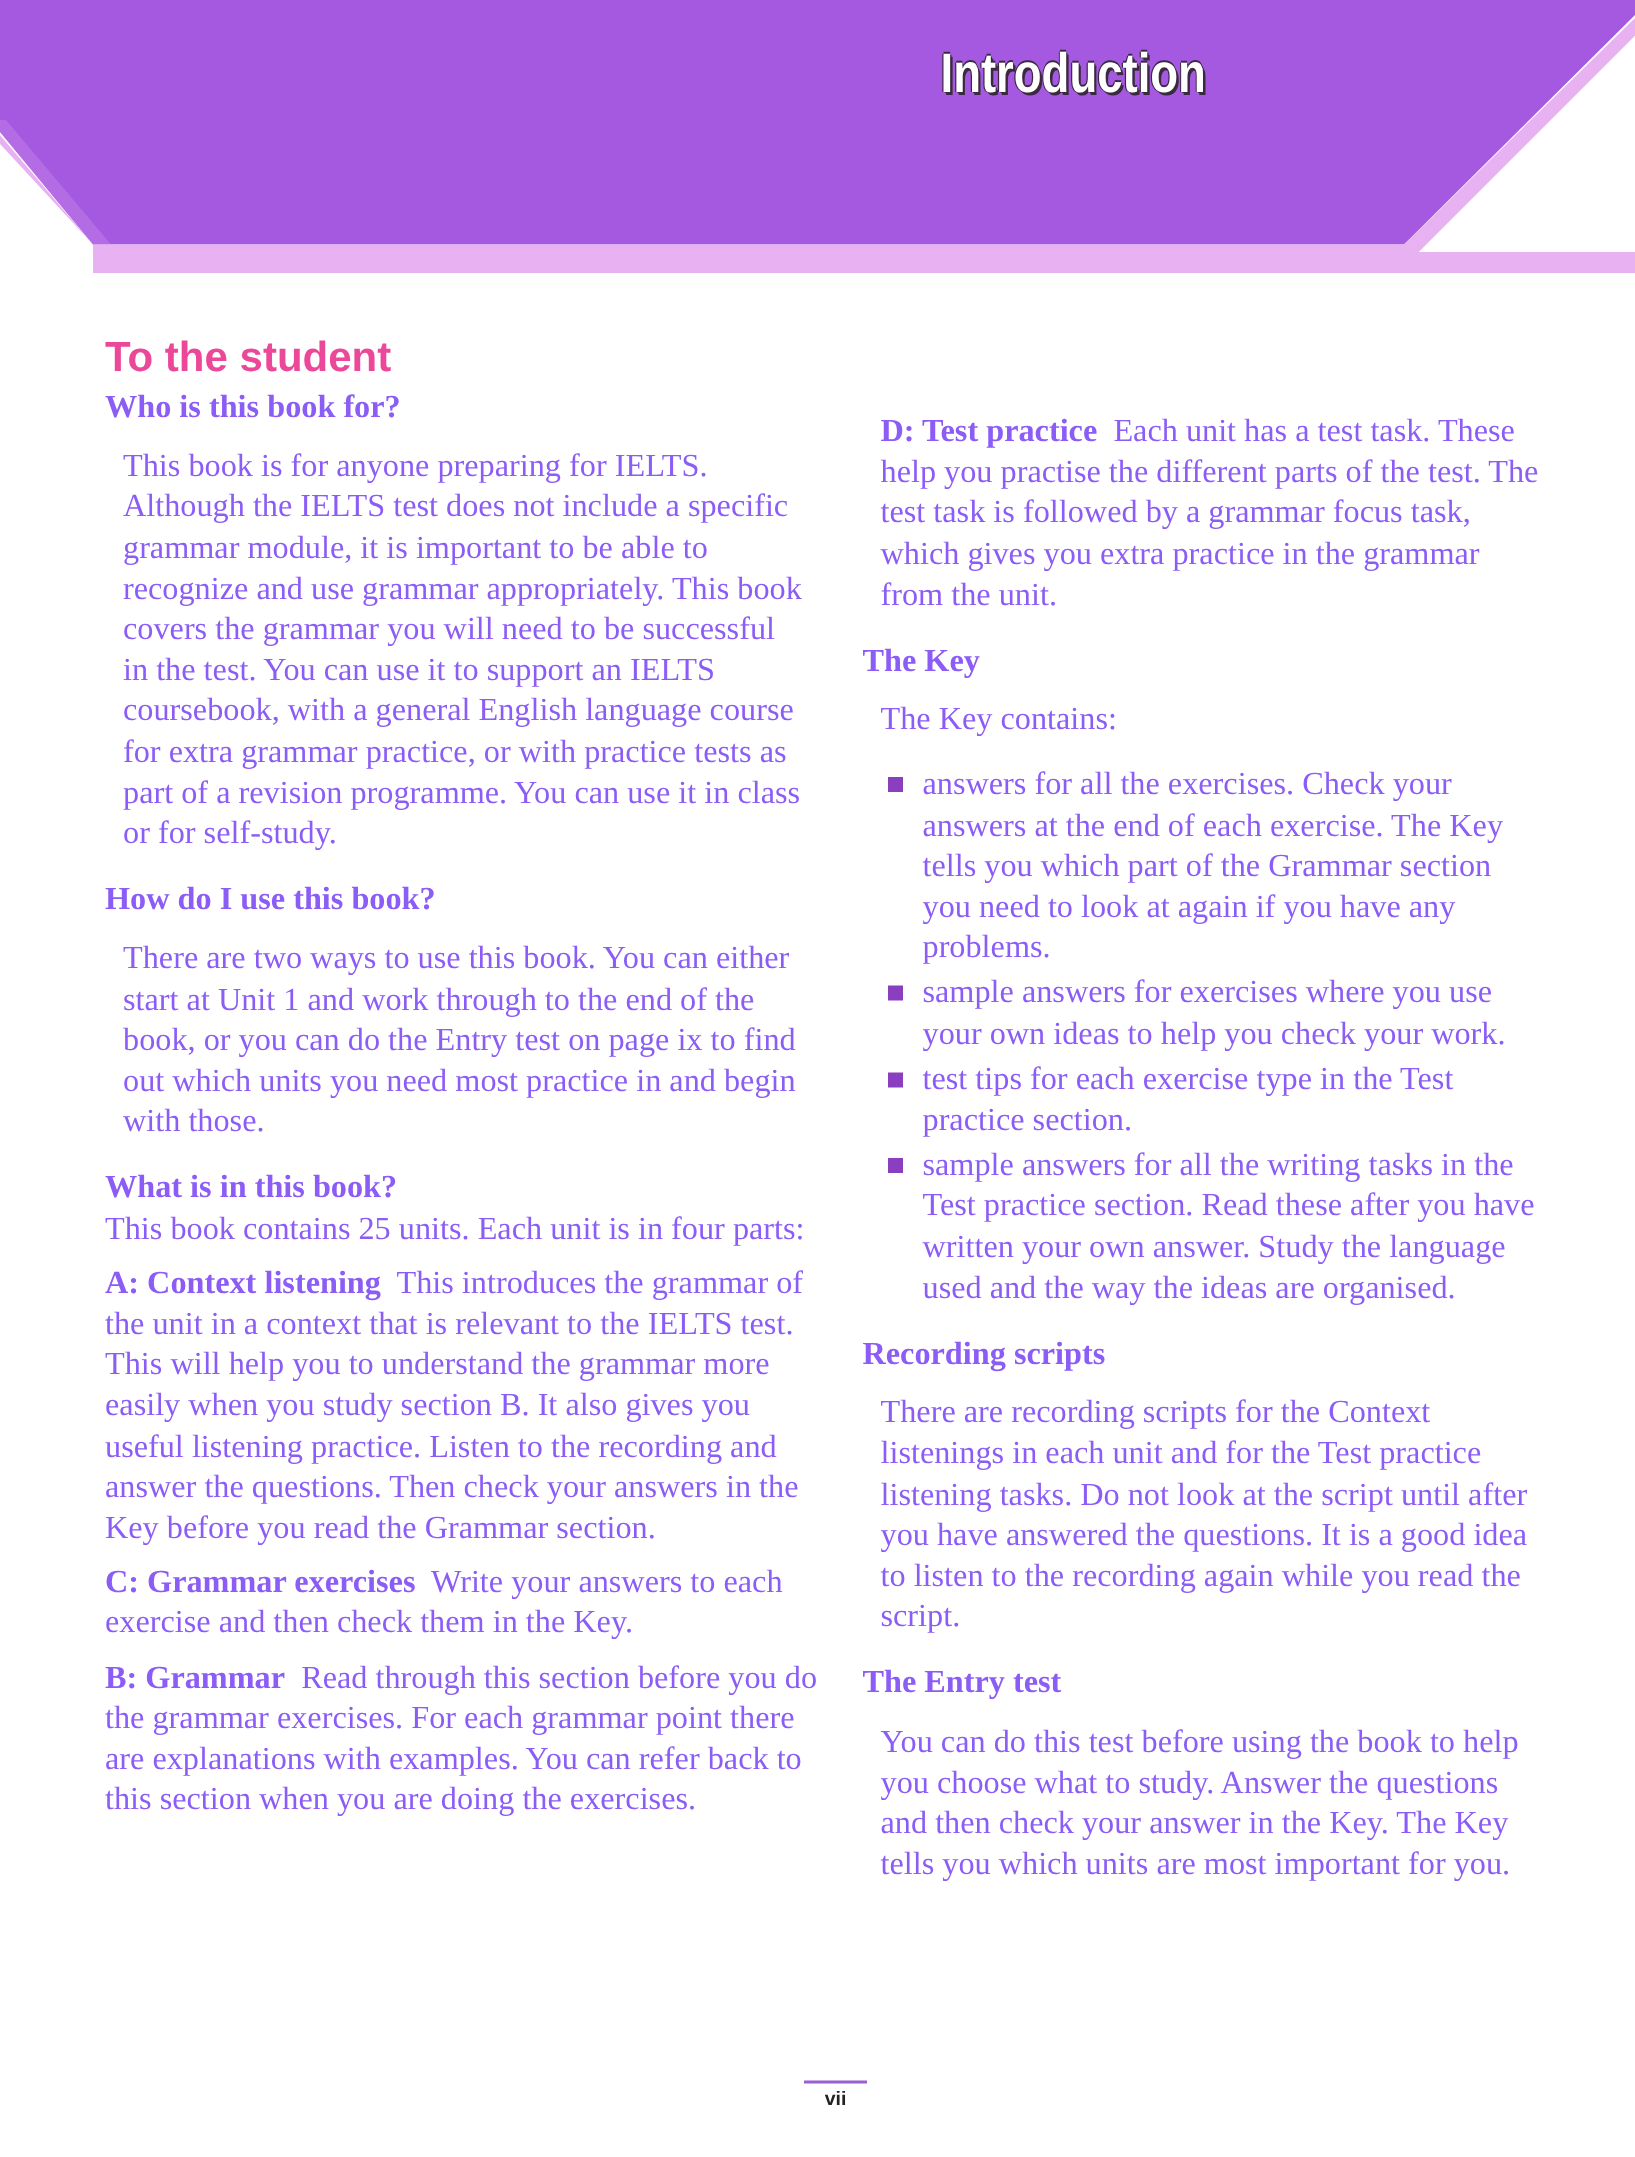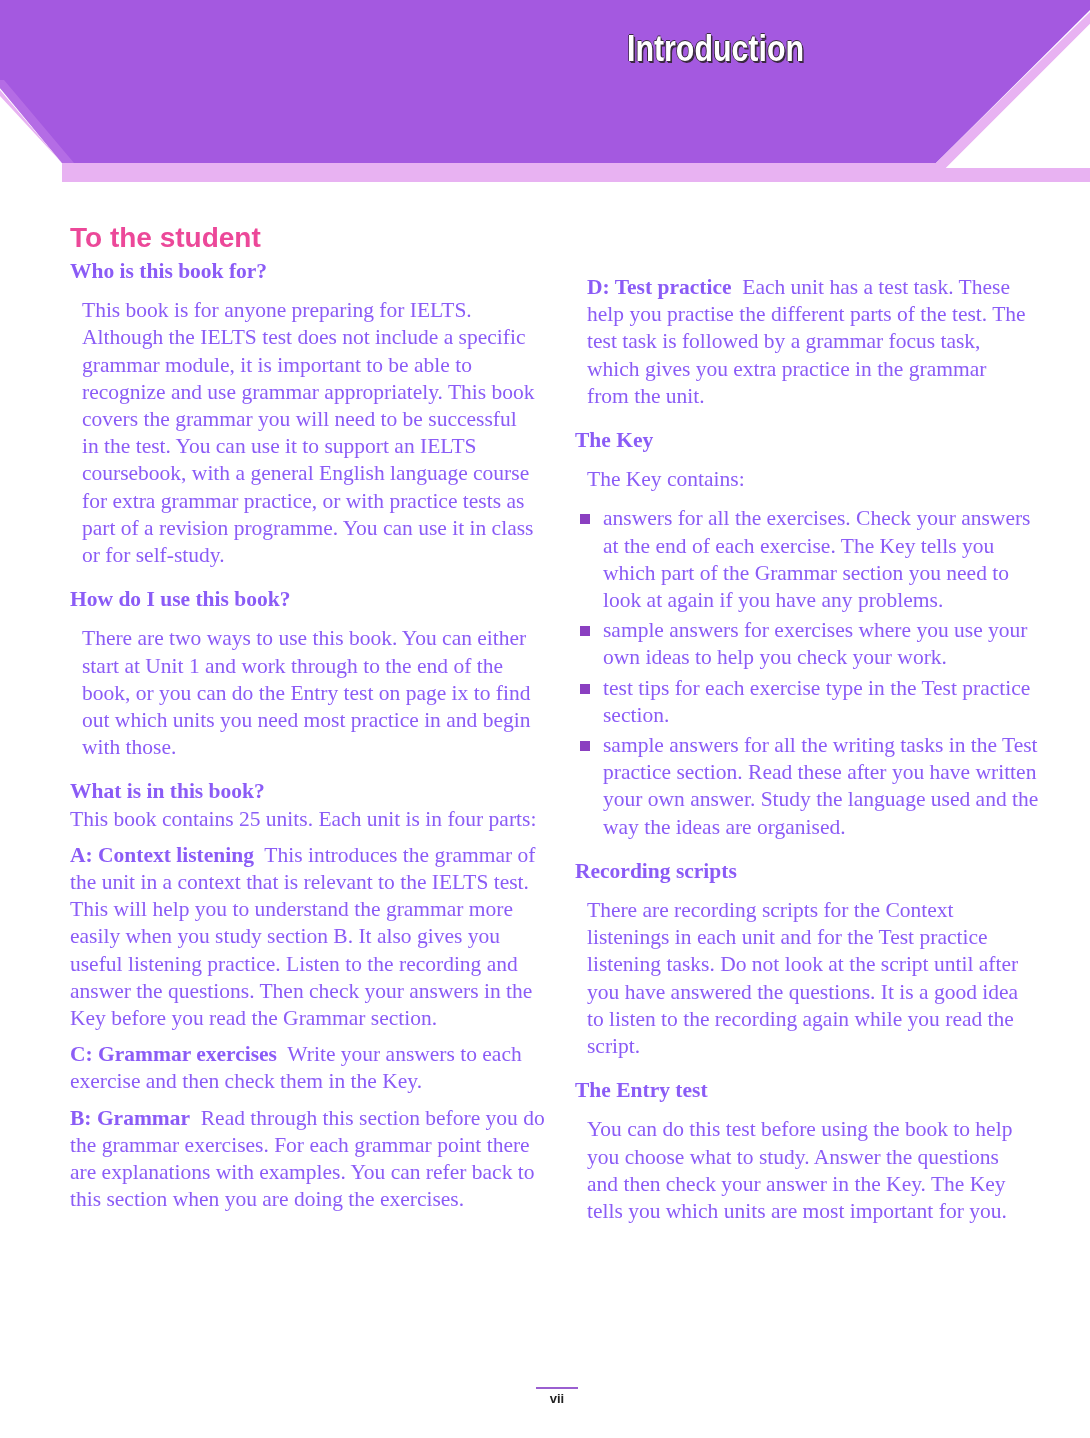--- a/index.html
+++ b/index.html
@@ -20,21 +20,21 @@
   }
   .col { position: absolute; width: 480px;
     font-family: "Liberation Serif", serif; font-size: 21.5px; line-height: 27.2px; color: #8b5cf6; }
   .col-left { left: 70px; top: 258px; }
   .col-right { left: 575px; top: 262px; width: 470px; }
   .block { margin: 0 0 17px 0; }
   .heading { font-weight: bold; display: block; }
   .lead { font-weight: bold; }
   p { margin: 12px; }
   .para { margin: 0 0 9px 0; }
-  ul.bullets { list-style: none; margin: 4px; padding: 0; }
+  ul.bullets { list-style: none; margin: 16px; padding: 0; }
   ul.bullets li { position: relative; padding-left: 24px; margin-bottom: 3px; }
   .bullet-icon { position: absolute; left: 1px; top: 9px; width: 10px; height: 10px; background: #8a3fc0; display: inline-block; }
   .page-num-wrap { position: absolute; left: 536px; top: 1387px; width: 42px; text-align: center; }
   .page-rule { height: 2px; background: #9a5fd0; width: 42px; margin-bottom: 2px; }
   .page-num { font-family: "Liberation Sans", sans-serif; font-weight: bold; font-size: 13px; color: #222; }
 </style>
 </head>
 <body>
 
 <div class="banner">

